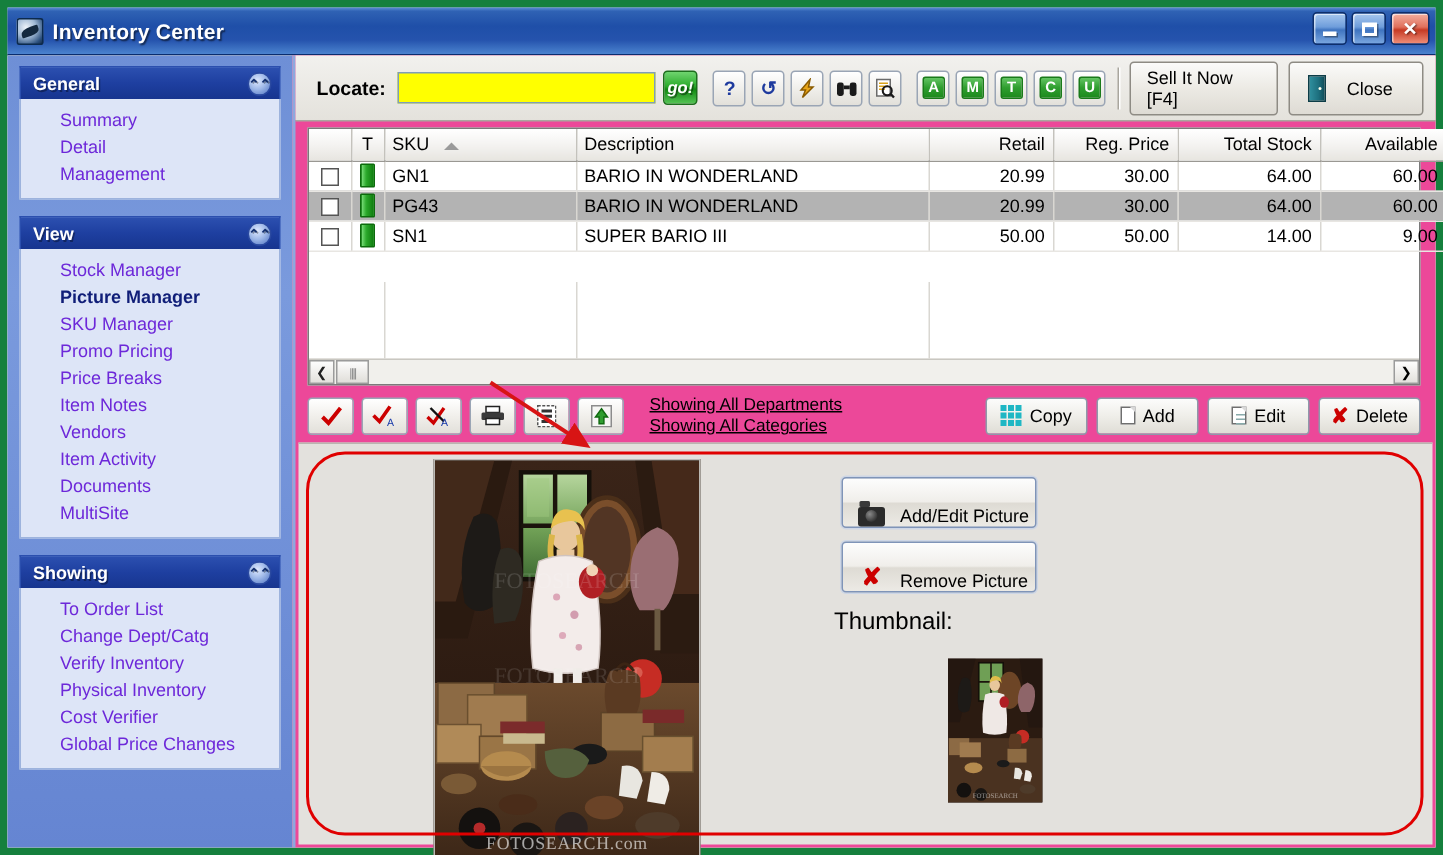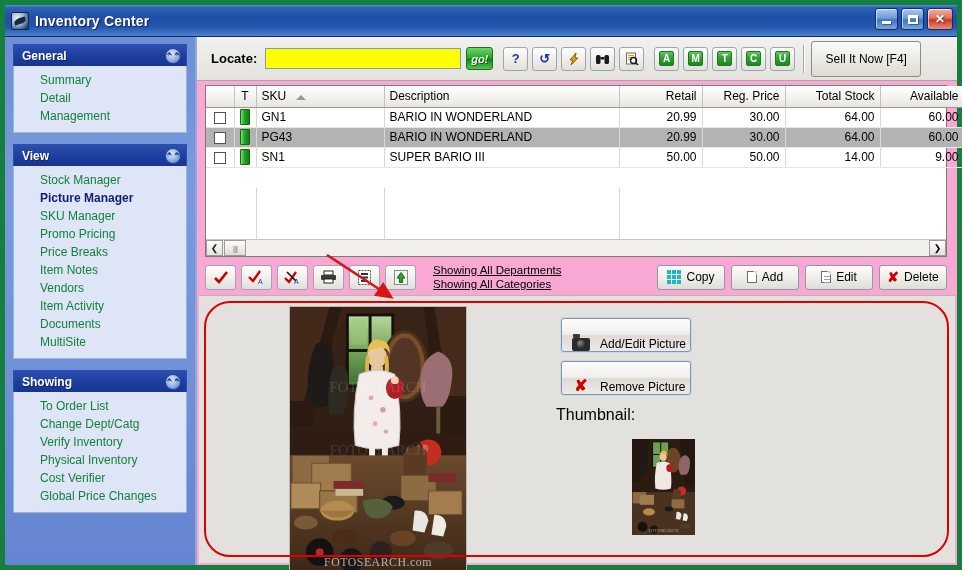--- a/index.html
+++ b/index.html
@@ -97,29 +97,29 @@
     color: #14306f; font-size: 9px; font-weight: bold;
     display: flex; align-items: center; justify-content: center;
     cursor: pointer; line-height: 1;
   }
   .nav-body {
     background: #dde5f7;
     border: 1px solid #9db3dd; border-top: none;
     padding: 5px 0 7px 0;
   }
   .nav-item {
-    font-size: 12px; color: #15803d;
+    font-size: 12px; color: #6d28d9;
     padding: 2px 0 2px 26px; cursor: pointer; white-space: nowrap;
   }
   .nav-item.active { font-weight: bold; color: #101e78; }
 
   
   #content {
     position: absolute; left: 190px; top: 0; right: 0; bottom: 0;
-    background: #f9a8d4;
+    background: #ec4899;
     border-left: 2px solid #8fa8dd;
   }
 
   
   #toolbar {
     position: absolute; left: 0; top: 0; right: 0; height: 44px;
     background: linear-gradient(to bottom,#f2f1ee 0%, #e4e2dc 100%);
     border-bottom: 1px solid #aaa79f;
     display: flex; align-items: center; padding: 0 8px;
   }
@@ -421,20 +421,24 @@
           <span class="letter-chip">C</span>
         </div>
         <div class="tbtn">
           <span class="letter-chip">U</span>
         </div>
 
         <div class="tb-divider"></div>
 
         <div class="wide-btn" id="sell-now">Sell It Now [F4]</div>
         <div style="width:8px"></div>
+        <div class="wide-btn" id="close-btn">
+          <span class="door-icon"></span>
+          <span>Close</span>
+        </div>
       </div>
 
       <div id="grid-wrap">
         <table class="grid">
           <colgroup>
             <col style="width:28px">
               <col style="width:22px">
               <col style="width:128px">
               <col style="width:235px">
             <col style="width:83px">

